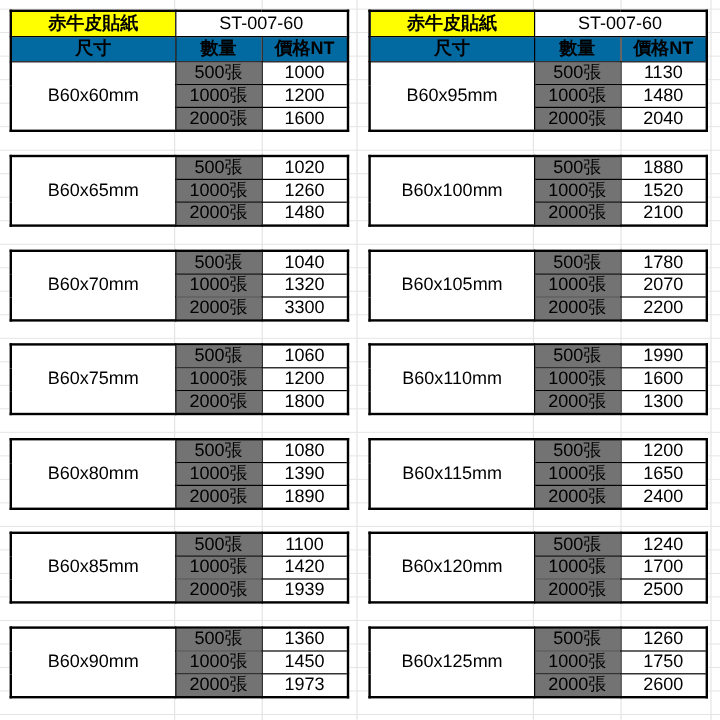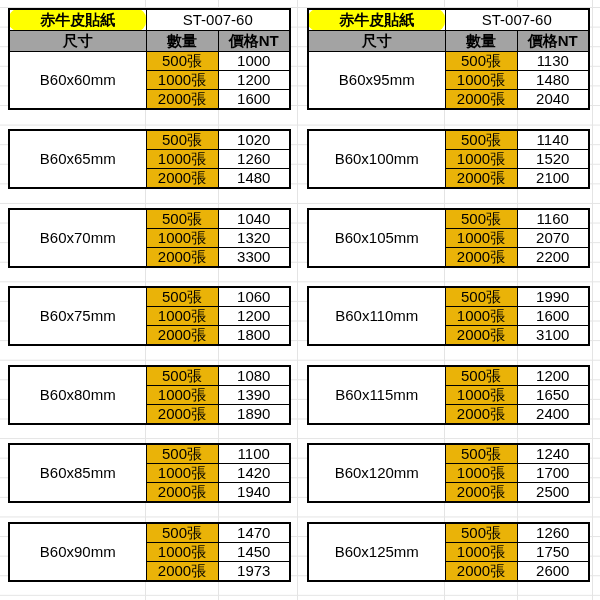--- a/index.html
+++ b/index.html
@@ -18,23 +18,23 @@
     position:absolute;z-index:1;border-collapse:collapse;table-layout:fixed;
     width:281px;background:#ffffff;border:2px solid #000;
   }
   .block td{
     border:1.5px solid #000;text-align:center;vertical-align:middle;
     padding:0;font-size:15px;line-height:1.15;color:#000;overflow:hidden;white-space:nowrap;
   }
   .r-head td{height:20px;}
   .r-data td{height:18px;}
   .c-size{width:137px;}.c-qty{width:72px;}.c-price{width:72px;}
-  .yellow{background:#ffff00;font-weight:bold;border-radius:9px;}
-  .green{background:#a3a3a3;font-weight:bold;}
-  .cyan{background:#eab308;}
+  .yellow{background:#ffff00;font-weight:bold;}
+  .green{background:#0369a1;font-weight:bold;}
+  .cyan{background:#737373;}
 </style>
 </head>
 <body>
 
 <div id="sheet">
   <div class="gridlines"></div>
   <div class="vline" style="left:145px"></div>
   <div class="vline" style="left:218px"></div>
   <div class="vline" style="left:297px"></div>
   <div class="vline" style="left:444px"></div>
@@ -177,36 +177,36 @@
     <td rowspan="3">B60x85mm</td>
     <td class="cyan">500張</td>
     <td>1100</td>
   </tr>
   <tr class="r-data">
     <td class="cyan">1000張</td>
     <td>1420</td>
   </tr>
   <tr class="r-data">
     <td class="cyan">2000張</td>
-    <td>1940</td>
+    <td>1939</td>
   </tr>
 </tbody>
   </table>
 
   <table class="block" style="left: 8px; top: 522px;">
     <colgroup>
         <col class="c-size">
         <col class="c-qty">
         <col class="c-price">
       </colgroup>
     <tbody>
   <tr class="r-data">
     <td rowspan="3">B60x90mm</td>
     <td class="cyan">500張</td>
-    <td>1470</td>
+    <td>1360</td>
   </tr>
   <tr class="r-data">
     <td class="cyan">1000張</td>
     <td>1450</td>
   </tr>
   <tr class="r-data">
     <td class="cyan">2000張</td>
     <td>1973</td>
   </tr>
 </tbody>
@@ -248,21 +248,21 @@
   <table class="block" style="left: 307px; top: 129px;">
     <colgroup>
         <col class="c-size">
         <col class="c-qty">
         <col class="c-price">
       </colgroup>
     <tbody>
   <tr class="r-data">
     <td rowspan="3">B60x100mm</td>
     <td class="cyan">500張</td>
-    <td>1140</td>
+    <td>1880</td>
   </tr>
   <tr class="r-data">
     <td class="cyan">1000張</td>
     <td>1520</td>
   </tr>
   <tr class="r-data">
     <td class="cyan">2000張</td>
     <td>2100</td>
   </tr>
 </tbody>
@@ -271,21 +271,21 @@
   <table class="block" style="left: 307px; top: 208px;">
     <colgroup>
         <col class="c-size">
         <col class="c-qty">
         <col class="c-price">
       </colgroup>
     <tbody>
   <tr class="r-data">
     <td rowspan="3">B60x105mm</td>
     <td class="cyan">500張</td>
-    <td>1160</td>
+    <td>1780</td>
   </tr>
   <tr class="r-data">
     <td class="cyan">1000張</td>
     <td>2070</td>
   </tr>
   <tr class="r-data">
     <td class="cyan">2000張</td>
     <td>2200</td>
   </tr>
 </tbody>
@@ -302,21 +302,21 @@
     <td rowspan="3">B60x110mm</td>
     <td class="cyan">500張</td>
     <td>1990</td>
   </tr>
   <tr class="r-data">
     <td class="cyan">1000張</td>
     <td>1600</td>
   </tr>
   <tr class="r-data">
     <td class="cyan">2000張</td>
-    <td>3100</td>
+    <td>1300</td>
   </tr>
 </tbody>
   </table>
 
   <table class="block" style="left: 307px; top: 365px;">
     <colgroup>
         <col class="c-size">
         <col class="c-qty">
         <col class="c-price">
       </colgroup>

